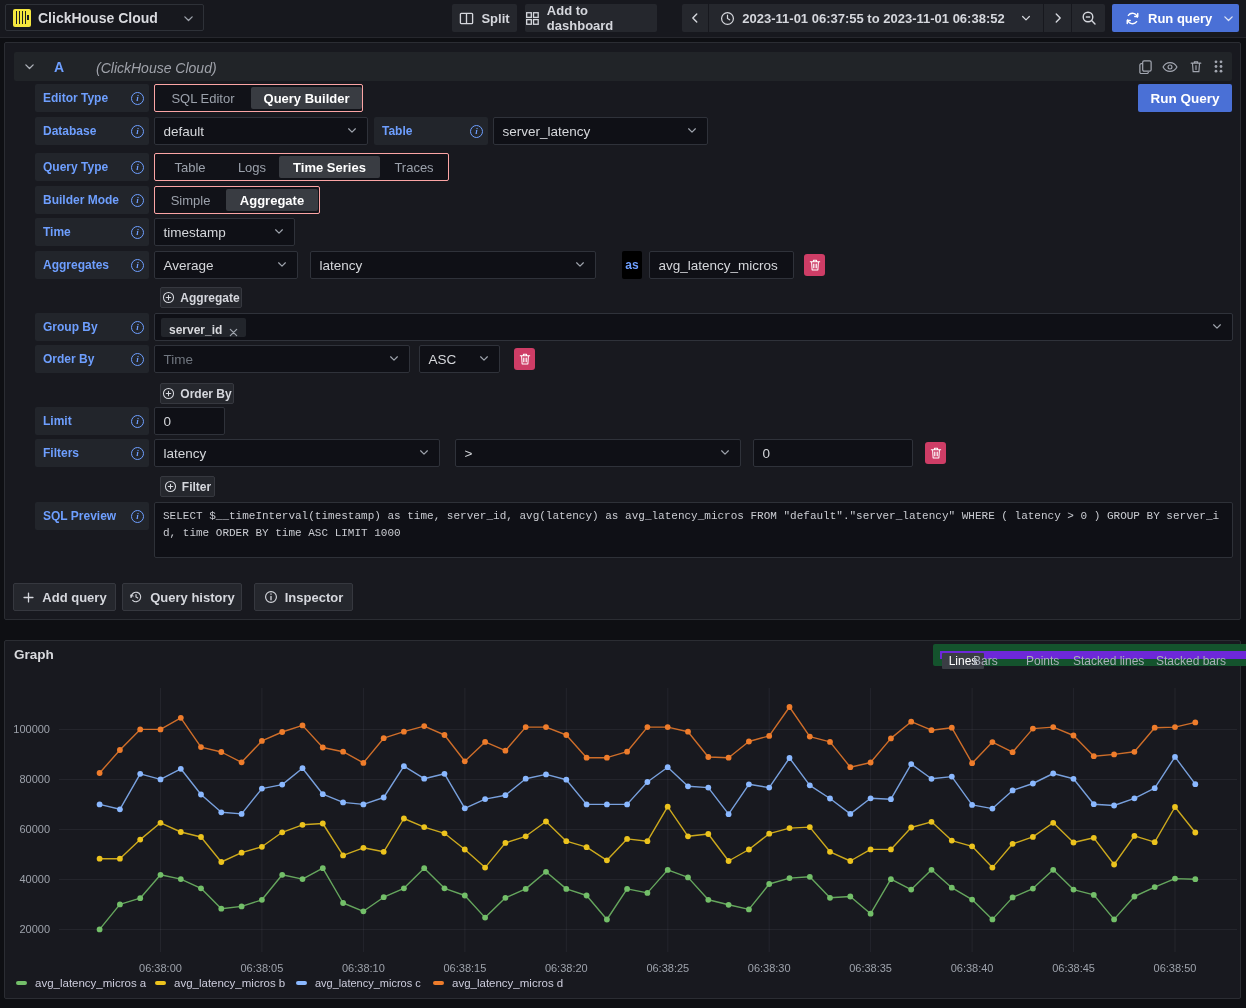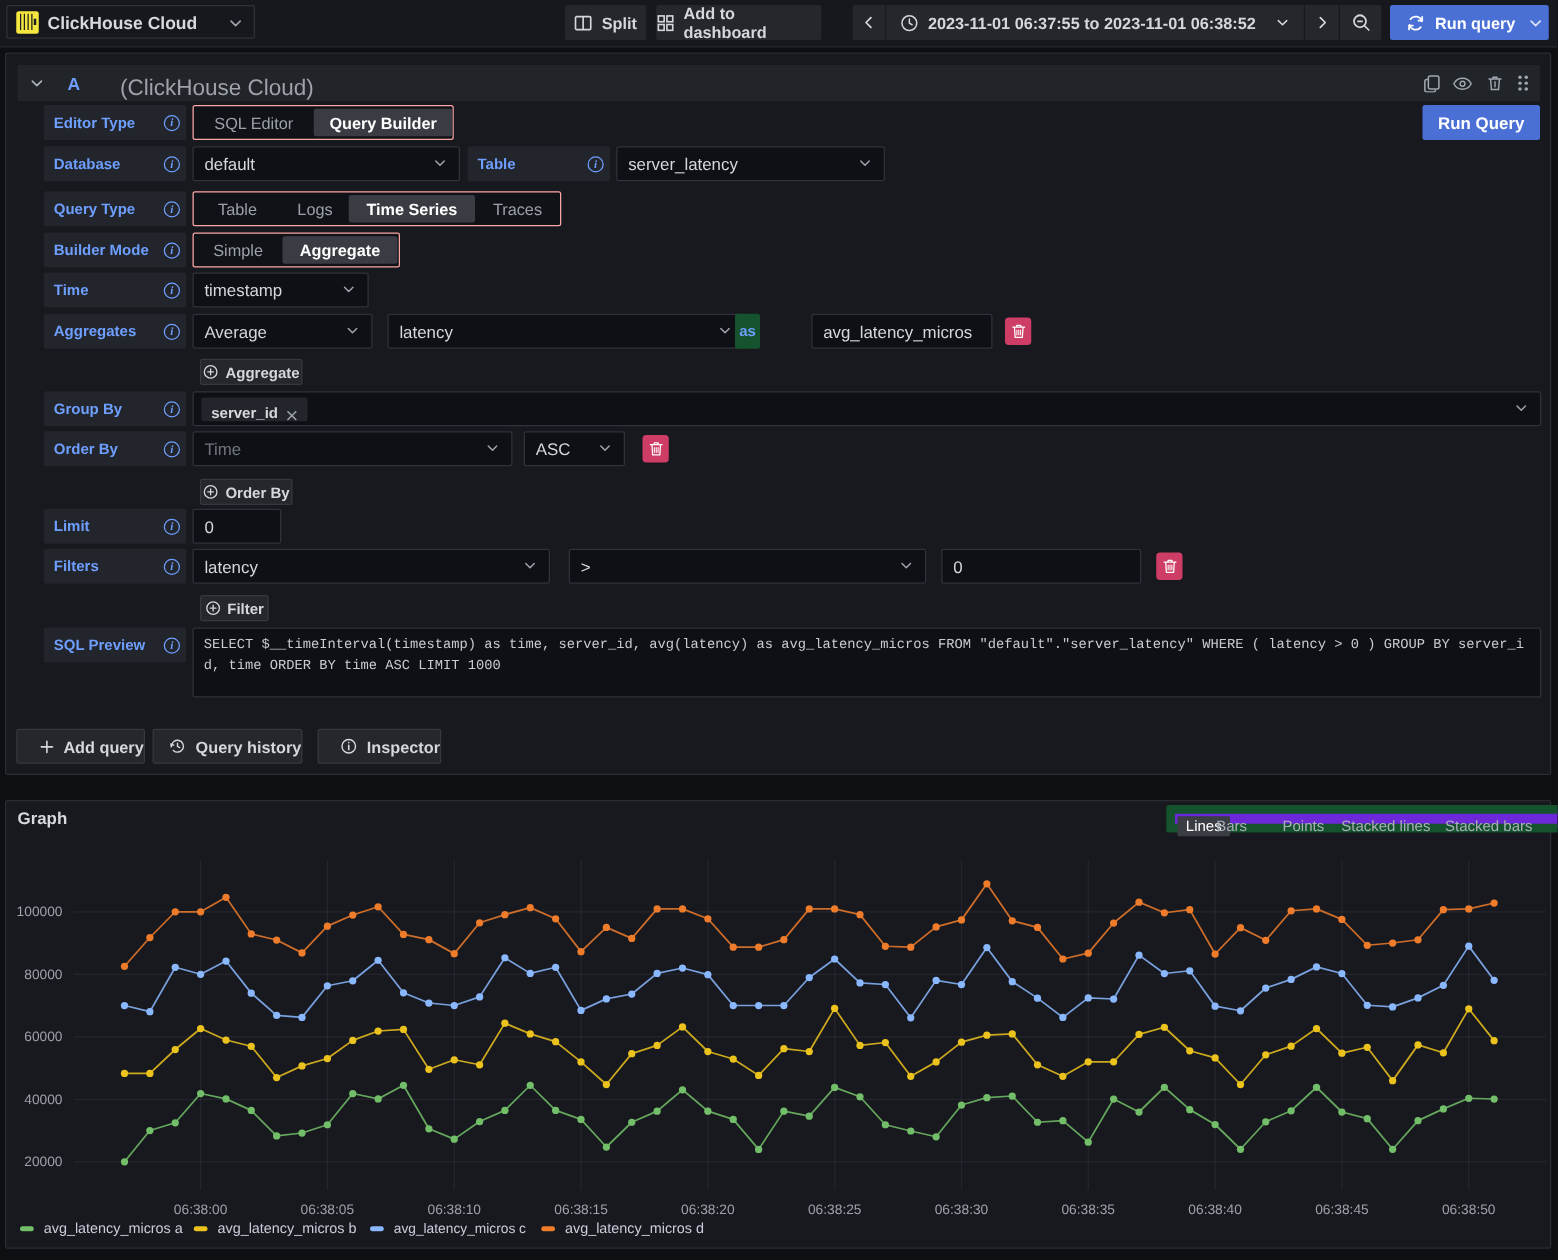--- a/index.html
+++ b/index.html
@@ -16,21 +16,21 @@
 .rowlab span.t{color:#6e9fff;font-size:12px;font-weight:700;margin-left:8px}
 .ico-i{position:absolute;right:5px;top:50%;margin-top:-6.5px;width:13px;height:13px;border:1.3px solid #6e9fff;border-radius:50%;color:#6e9fff;font-size:9px;font-weight:700;text-align:center;line-height:10.5px;font-family:"Liberation Serif",serif;font-style:italic}
 .sel,.inp{position:absolute;height:28px;background:#0f1016;border:1px solid #2f323a;border-radius:2px;color:#d5d7db;font-size:13.5px;display:flex;align-items:center}
 .sel .v,.inp .v{margin-left:8.5px;white-space:nowrap}
 .sel .c{position:absolute;right:9px;top:50%;transform:translateY(-56%)}
 .radio{position:absolute;height:28px;background:#111218;border:1px solid #fca5a5;border-radius:2px}
 .radio .opt{position:absolute;top:0;height:100%;display:flex;align-items:center;justify-content:center;color:#9ba1ab;font-size:13px}
 .radio .on{position:absolute;top:2px;bottom:2px;background:#393c42;border-radius:2px;color:#fff;font-weight:700;display:flex;align-items:center;justify-content:center;font-size:13px}
 .sbtn{position:absolute;height:21px;background:#25272d;border:1px solid #36383f;border-radius:2px;color:#d5d7dd;font-size:12px;font-weight:700;display:flex;align-items:center;justify-content:center;gap:5px}
 .del{position:absolute;width:21px;height:22px;background:#ce3d66;border-radius:3px;display:flex;align-items:center;justify-content:center}
-.bbtn{position:absolute;height:28px;background:#25272d;border:1px solid #36383f;border-radius:2px;color:#d5d7dd;font-size:13px;font-weight:700;display:flex;align-items:center;justify-content:flex-end;gap:7px}
+.bbtn{position:absolute;height:28px;background:#25272d;border:1px solid #36383f;border-radius:2px;color:#d5d7dd;font-size:13px;font-weight:700;display:flex;align-items:center;justify-content:center;gap:7px}
 svg.ic{display:block}
 </style></head><body>
 <div id="toolbar">
     <div id="dsbox">
       <div id="dslogo">
         <div style="position:absolute;left:2.6px;top:2.5px;width:1.7px;height:13px;background:#1c1e22"></div>
         <div style="position:absolute;left:5.6px;top:2.5px;width:1.7px;height:13px;background:#1c1e22"></div>
         <div style="position:absolute;left:8.6px;top:2.5px;width:1.7px;height:13px;background:#1c1e22"></div>
         <div style="position:absolute;left:11.6px;top:2.5px;width:1.7px;height:13px;background:#1c1e22"></div>
         <div style="position:absolute;left:14.4px;top:6.6px;width:1.7px;height:4.8px;background:#1c1e22"></div>
@@ -105,21 +105,21 @@
     </div>
   </div>
 <div class="panel" id="qpanel">
     <div id="qhead">
       <span style="position:absolute;left:9px;top:8px">
         <svg class="ic" width="13" height="13" viewBox="0 0 16 16">
           <path d="M3.5 6 8 10.5 12.5 6" fill="none" stroke="#aeb2ba" stroke-width="1.6" stroke-linecap="round" stroke-linejoin="round"></path>
         </svg>
       </span>
       <span style="position:absolute;left:40px;top:7px;color:#6e9fff;font-size:14px;font-weight:700">A</span>
-      <span style="position:absolute;left:82px;top:8px;color:#9fa2aa;font-size:18px;">(ClickHouse Cloud)</span>
+      <span style="position:absolute;left:82px;top:8px;color:#9fa2aa;font-size:14px;font-style:italic">(ClickHouse Cloud)</span>
       <span style="position:absolute;left:1124px;top:7px">
         <svg class="ic" width="15" height="15" viewBox="0 0 16 16">
           <rect x="5" y="2" width="9" height="11" rx="1.5" fill="none" stroke="#a2a6b0" stroke-width="1.3"></rect>
           <path d="M11 13.8V14a1.5 1.5 0 0 1-1.5 1.5h-6A1.5 1.5 0 0 1 2 14V6.5A1.5 1.5 0 0 1 3.5 5H5" fill="none" stroke="#a2a6b0" stroke-width="1.3"></path>
         </svg>
       </span>
       <span style="position:absolute;left:1148px;top:8px">
         <svg class="ic" width="16" height="14" viewBox="0 0 18 14">
           <path d="M9 2C5 2 2.2 5 1.2 7 2.2 9 5 12 9 12s6.8-3 7.8-5C15.8 5 13 2 9 2Z" fill="none" stroke="#a2a6b0" stroke-width="1.3"></path>
           <circle cx="9" cy="7" r="2.2" fill="none" stroke="#a2a6b0" stroke-width="1.3"></circle>
@@ -219,21 +219,21 @@
       </span>
     </div>
     <div class="sel" style="left:305px;top:208px;width:286px">
       <span class="v" style="color:#d5d7db">latency</span>
       <span class="c">
         <svg class="ic" width="12" height="12" viewBox="0 0 16 16">
           <path d="M3.5 6 8 10.5 12.5 6" fill="none" stroke="#9ea3ac" stroke-width="1.6" stroke-linecap="round" stroke-linejoin="round"></path>
         </svg>
       </span>
     </div>
-    <div style="position:absolute;left:583px;top:208px;width:20px;height:28px;background:#14532d;border-radius:2px;color:#6e9fff;font-size:12px;font-weight:700;display:flex;align-items:center;justify-content:center">as</div>
+    <div style="position:absolute;left:617px;top:208px;width:20px;height:28px;background:#000000;border-radius:2px;color:#6e9fff;font-size:12px;font-weight:700;display:flex;align-items:center;justify-content:center">as</div>
     <div class="inp" style="left:644px;top:208px;width:145px">
       <span class="v">avg_latency_micros</span>
     </div>
     <div class="del" style="left:799px;top:211px">
       <svg class="ic" width="14" height="14" viewBox="0 0 16 16">
         <path d="M2.6 4.3h10.8M6.2 4.1V2.7h3.6v1.4M4.1 4.6l.6 9h6.6l.6-9" fill="none" stroke="#fff" stroke-width="1.15" stroke-linecap="round" stroke-linejoin="round"></path>
         <path d="M6.3 6.9v4.4M8 6.9v4.4M9.7 6.9v4.4" fill="none" stroke="#fff" stroke-width="0.95" stroke-linecap="round"></path>
       </svg>
     </div>
     <div class="sbtn" style="left:155px;top:244px;width:82px">

